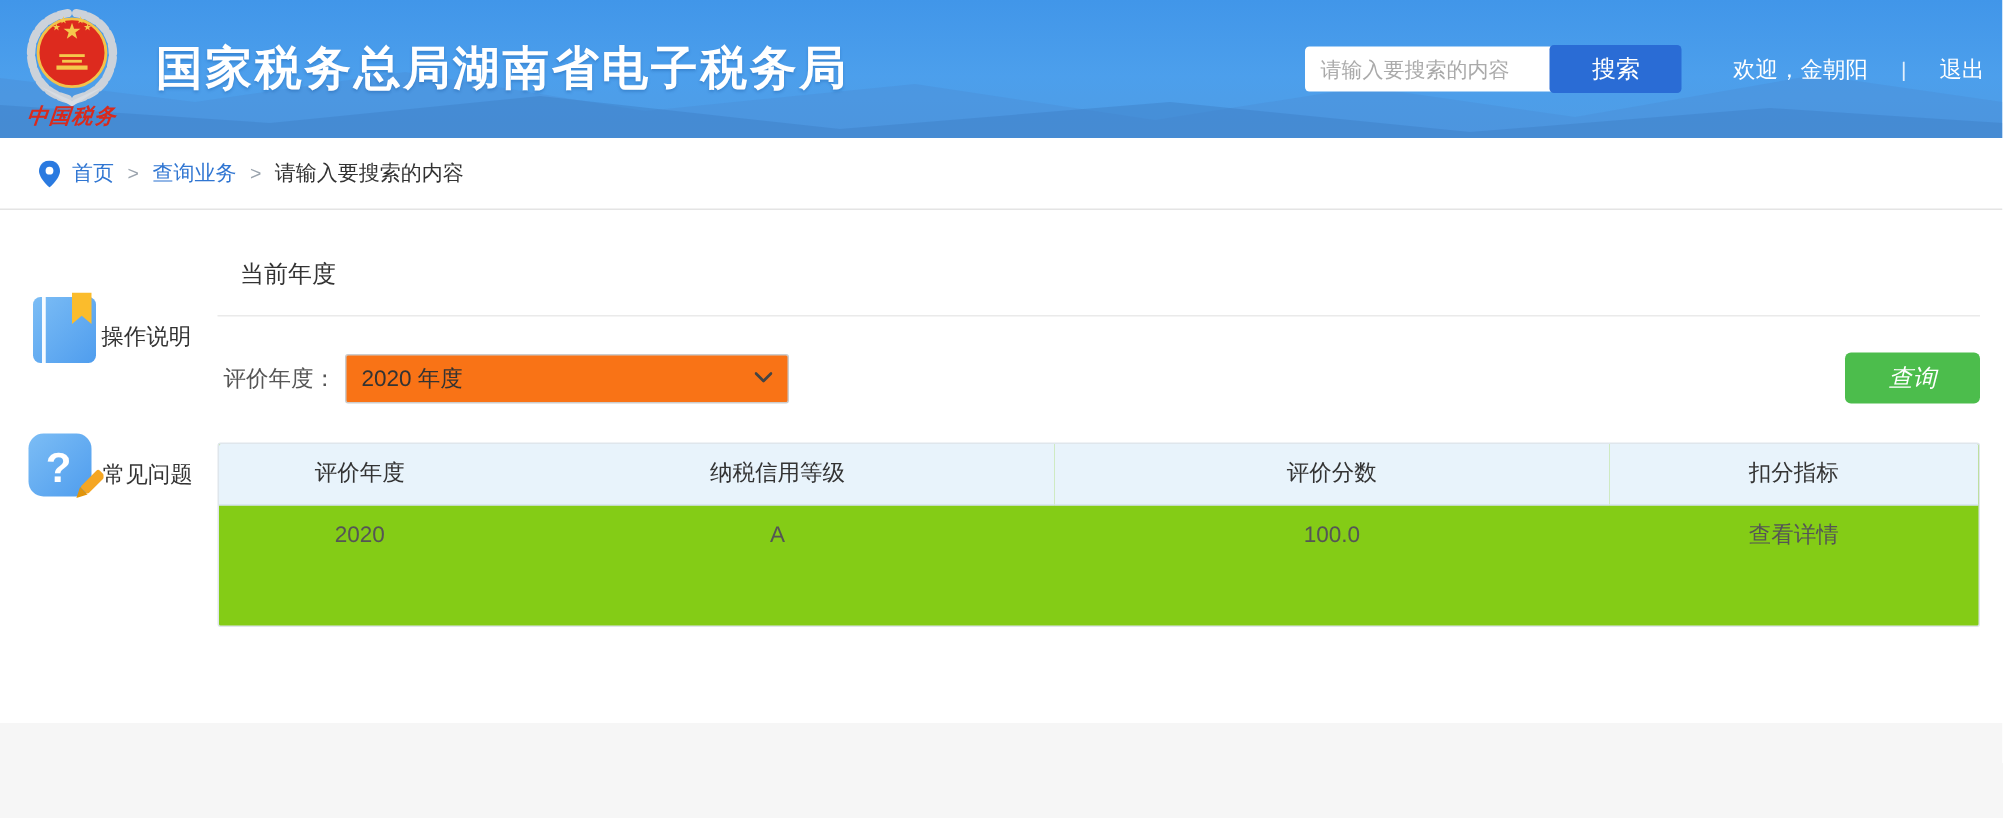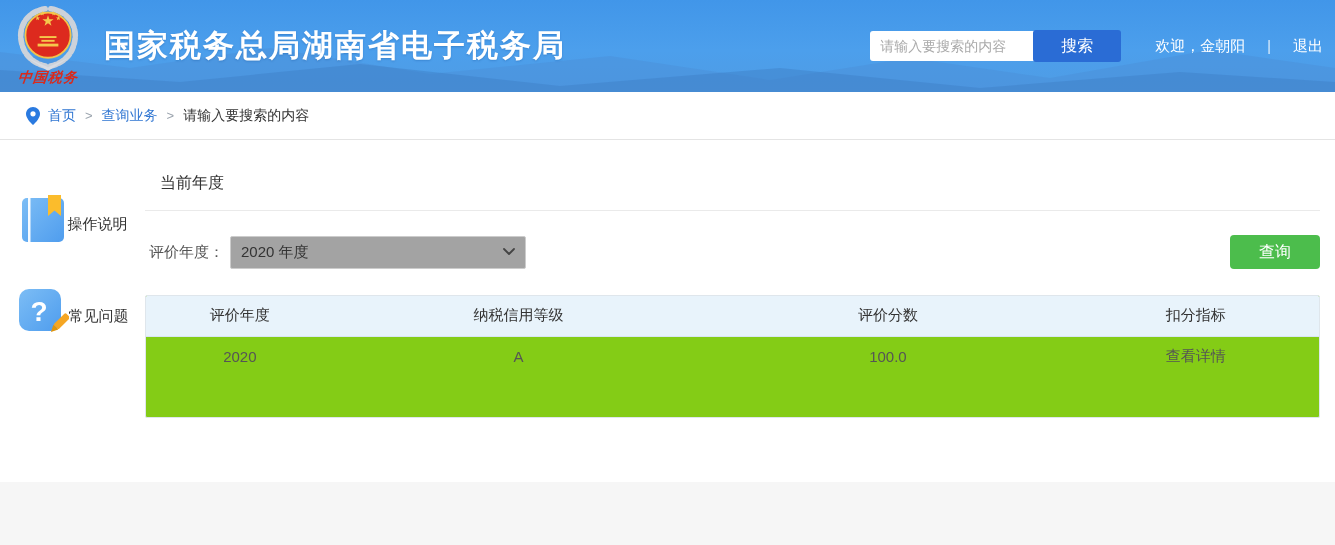--- a/index.html
+++ b/index.html
@@ -43,25 +43,25 @@
   .side-label { margin-top:20px; font-size:15px; color:#333; }
 
   .main { flex:1; margin-right:15px; }
   .tabs { display:flex; margin-top:33px; border-bottom:1px solid #eaeaea; }
   .tab { padding:0 15px 16px; font-size:16px; color:#333; cursor:pointer; }
   .tab.active { color:#2f74d0; font-weight:bold; border-bottom:3px solid #2f74d0; margin-bottom:-1px; }
   .tab + .tab { margin-left:16px;font-style:italic; }
 
   .filter-row { display:flex; align-items:center; margin-top:24px; }
   .filter-label { font-size:15px; color:#555; margin-left:4px; }
-  .select { width:296px; height:33px; border:1px solid #ccc; border-radius:2px; background:#a3a3a3;
+  .select { width:296px; height:33px; border:1px solid #ccc; border-radius:2px; background:#f97316;
     display:flex; align-items:center; justify-content:space-between; padding:0 10px;
     font-size:15px; color:#333; cursor:pointer; margin-left:6px; }
   .query-button { margin-left:auto; width:90px; height:34px; border:none; border-radius:4px;
-    background:#4cbd4c; color:#fff; font-size:16px; cursor:pointer; }
+    background:#4cbd4c; color:#fff; font-size:16px; cursor:pointer;font-style:italic; }
 
   .table-wrap { margin-top:26px; border:1px solid #dfe6ec; border-radius:2px; height:123px;
     background:#84cc16; overflow:hidden; }
   table { width:100%; border-collapse:collapse; }
   th { height:40px; background:#e8f3fb; font-weight:normal; font-size:15px; color:#333;
     text-align:center; border-bottom:1px solid #d9e6f2; }
   td { height:40px; font-size:15px; color:#555; text-align:center; }
   .detail-link { cursor:pointer; }
 
   

